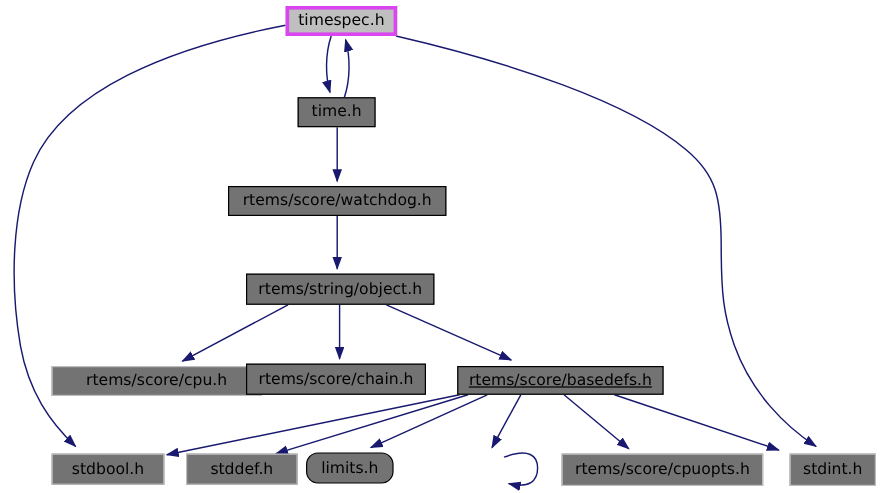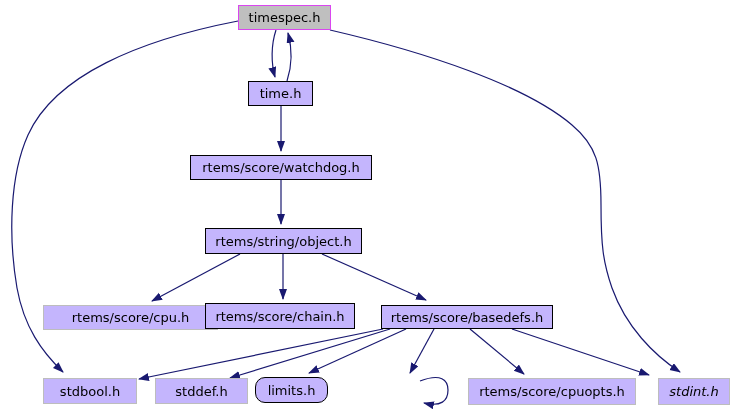--- a/index.html
+++ b/index.html
@@ -8,28 +8,28 @@
     width:734px;height:411px;
     background:#ffffff;
     font-family:"DejaVu Sans","Liberation Sans",sans-serif;
     overflow:hidden;
   }
   #edges{position:absolute;left:0;top:0;width:734px;height:411px;}
   .node{
     position:absolute;
     display:flex;align-items:center;justify-content:center;
     box-sizing:border-box;
-    background:#c4b5fd;
+    background:#737373;
     border:1px solid #000000;
     color:#000000;
     font-size:13px;
     white-space:nowrap;
     text-align:center;
   }
-  .node.root{background:#bfbfbf;border:1px solid #d946ef;}
+  .node.root{background:#bfbfbf;border:3px solid #d946ef;}
   .node.muted{border-color:#bdbdbd;}
   .edge{fill:none;stroke:#191970;stroke-width:1.2px;}
 </style>
 </head>
 <body>
 
 <div id="canvas">
 
   <svg id="edges" viewBox="0 0 734 411" xmlns="http://www.w3.org/2000/svg">
     <defs>
@@ -60,26 +60,26 @@
   <div class="node" style="left:248px;top:81px;width:65px;height:25px;">time.h</div>
 
   <div class="node" style="left:190px;top:155px;width:182px;height:25px;">rtems/score/watchdog.h</div>
 
   <div class="node" style="left:205px;top:228px;width:157px;height:26px;">rtems/string/object.h</div>
 
   <div class="node muted" style="left:43px;top:305px;width:175px;height:25px;">rtems/score/cpu.h</div>
 
   <div class="node" style="left:205px;top:303px;width:150px;height:26px;">rtems/score/chain.h</div>
 
-  <div class="node" style="left:381px;top:305px;width:172px;height:24px;">rtems/score/basedefs.h</div>
+  <div class="node" style="left:381px;top:305px;width:172px;height:24px;text-decoration:underline;">rtems/score/basedefs.h</div>
 
   <div class="node muted" style="left:43px;top:378px;width:94px;height:26px;">stdbool.h</div>
 
   <div class="node muted" style="left:155px;top:378px;width:93px;height:26px;">stddef.h</div>
 
   <div class="node" style="left:255px;top:377px;width:73px;height:26px;border-radius:10px;">limits.h</div>
 
 
   <div class="node muted" style="left:468px;top:378px;width:168px;height:27px;">rtems/score/cpuopts.h</div>
 
-  <div class="node muted" style="left:658px;top:378px;width:72px;height:27px;font-style:italic;">stdint.h</div>
+  <div class="node muted" style="left:658px;top:378px;width:72px;height:27px;">stdint.h</div>
 
 </div>
 
 </body></html>

